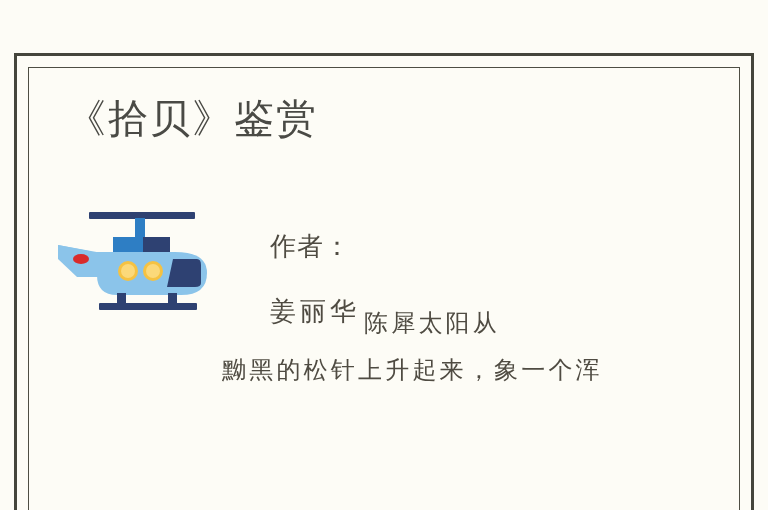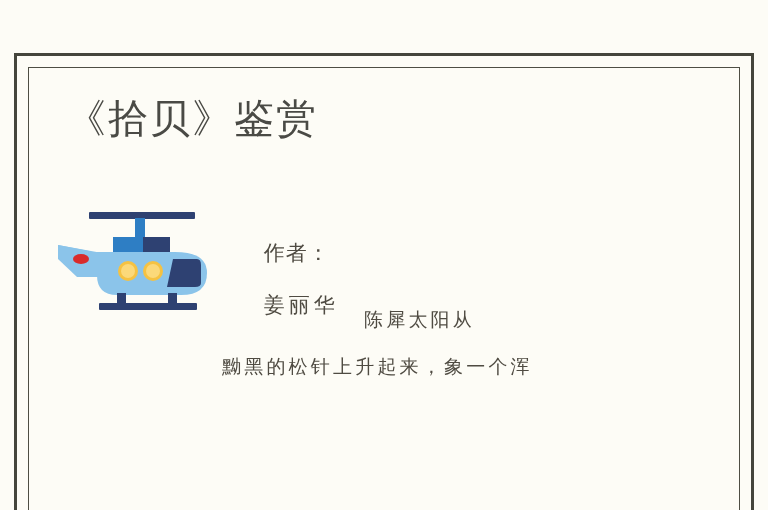--- a/index.html
+++ b/index.html
@@ -72,31 +72,31 @@
   .hand {
     color: #4F4B42;
     font-family: "DejaVu Sans", "Liberation Sans", sans-serif;
     font-weight: 400;
     white-space: pre;
   }
 
   .author-row {
     position: absolute;
     left: 233px;
-    top: 176px;
-    font-size: 21px;
+    top: 160px;
+    font-size: 26px;
     letter-spacing: 1px;
   }
   .author-label { display: inline-block; }
   .author-gap   { display: inline-block; width: 62px; }
   .author-name  { display: inline-block; letter-spacing: 4px; }
 
   .body-line {
     position: absolute;
-    font-size: 19px;
+    font-size: 24px;
     letter-spacing: 3.2px;
   }
   .body-line-1 { left: 364px; top: 268px; }
   .body-line-2 { left: 222px; top: 315px; text-align: right; }
   .body-line-3 { left: 222px; top: 363px; }
 </style>
 </head>
 <body>
 
 <div id="page">

